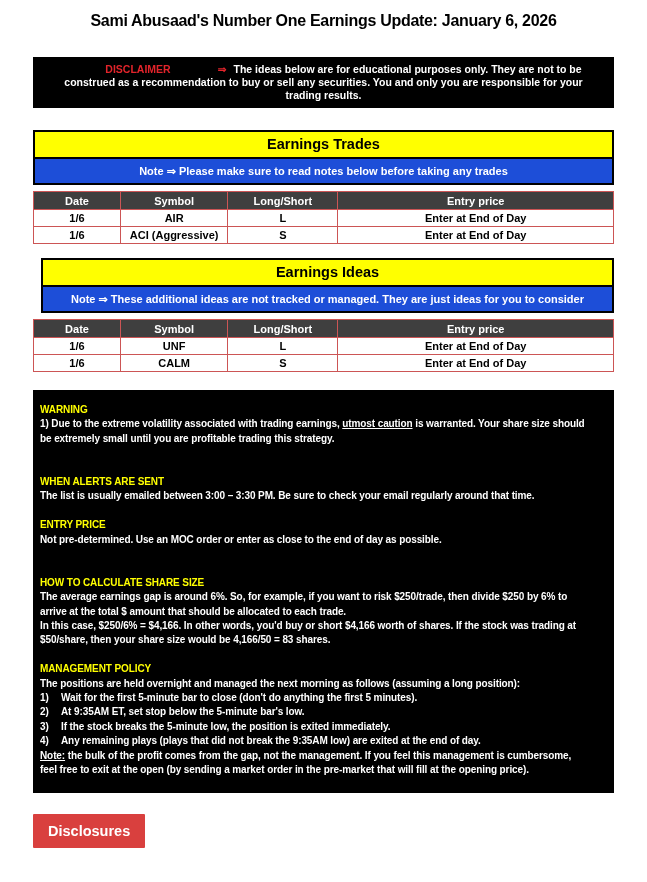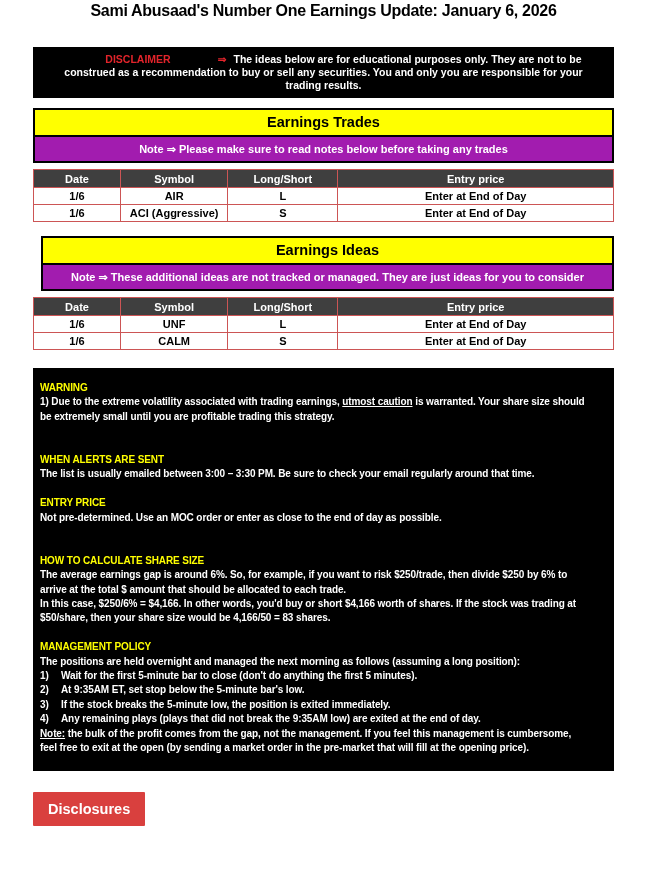--- a/index.html
+++ b/index.html
@@ -4,40 +4,40 @@
 <style>
   * { box-sizing: border-box; }
   html,body { margin:0; padding:0; }
   body {
     width:647px; height:882px; background:#ffffff; color:#000;
     font-family:"Liberation Sans", sans-serif; overflow:hidden;
   }
   .content { margin:0 33px; width:581px; }
 
   .title {
-    margin-top:1px; text-align:center; font-size:16px; font-weight:bold;
+    margin-top:11px; text-align:center; font-size:16px; font-weight:bold;
     letter-spacing:-0.3px; line-height:19px;
   }
 
   .disclaimer {
     margin-top:27px; background:#000; color:#fff; text-align:center;
     font-size:10.5px; font-weight:bold; line-height:13px; padding:6px 18px;
   }
   .disclaimer .dred { color:#e3242b;padding-left:40px; }
   .disclaimer .arrow { margin:0 7px; }
 
   .sec-head { border:2px solid #000; }
-  .trades-head { margin-top:10px; }
+  .trades-head { margin-top:22px; }
   .ideas-head { margin-top:14px;margin-left:8px; }
   .sec-title {
     background:#ffff00; text-align:center; font-weight:bold; font-size:14.5px;
     line-height:25px; border-bottom:2px solid #000;
   }
   .sec-note {
-    background:#a21caf; color:#fff; text-align:center; font-weight:bold;
+    background:#1d4ed8; color:#fff; text-align:center; font-weight:bold;
     font-size:11px; line-height:24px;
   }
 
   table { width:100%; border-collapse:collapse; table-layout:fixed; margin-top:6px; }
   col.c1 { width:15%; } col.c2 { width:18.5%; } col.c3 { width:19%; } col.c4 { width:47.5%; }
   th, td {
     border:1px solid #cc5555; text-align:center; padding:0;
     font-size:11px; font-weight:bold;
   }
   th { background:#3f3f3f; color:#fff; height:18px; }

